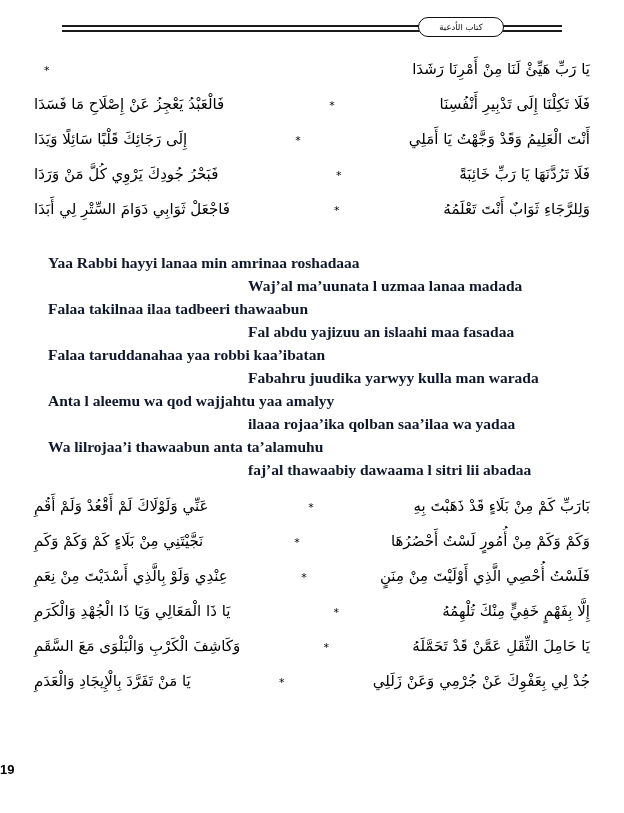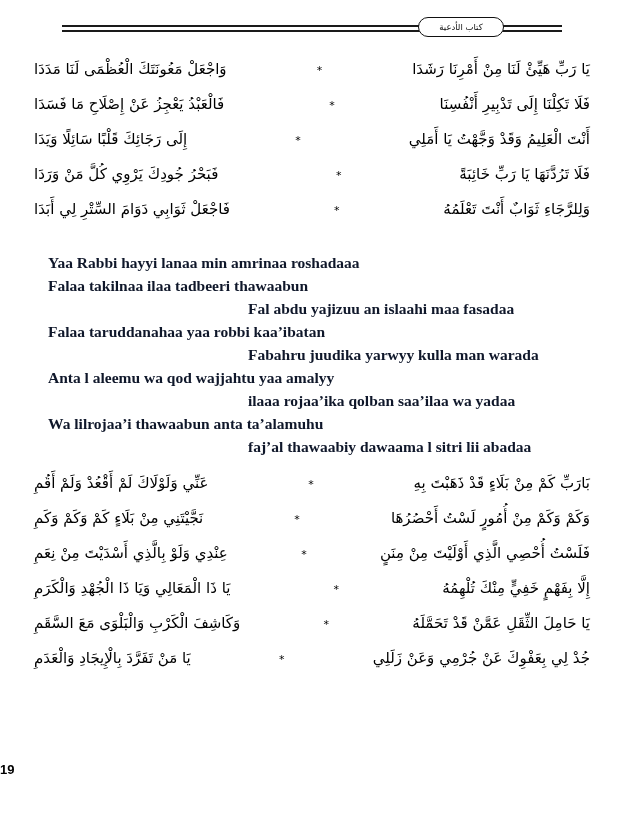--- a/index.html
+++ b/index.html
@@ -149,21 +149,20 @@
     <div class="header-badge">
       <span class="header-badge-text">كتاب الأدعية</span>
     </div>
   </div>
 
   <div class="arabic-block top">
 
     <div class="verse-line">
       <span class="hemistich first">يَا رَبِّ هَيِّئْ لَنَا مِنْ أَمْرِنَا رَشَدَا</span>
       <span class="verse-sep">*</span>
-      <span class="hemistich second">وَاجْعَلْ مَعُونَتَكَ الْعُظْمَى لَنَا مَدَدَا</span>
     </div>
 
     <div class="verse-line">
       <span class="hemistich first">فَلَا تَكِلْنَا إِلَى تَدْبِيرِ أَنْفُسِنَا</span>
       <span class="verse-sep">*</span>
       <span class="hemistich second">فَالْعَبْدُ يَعْجِزُ عَنْ إِصْلَاحِ مَا فَسَدَا</span>
     </div>
 
     <div class="verse-line">
       <span class="hemistich first">أَنْتَ الْعَلِيمُ وَقَدْ وَجَّهْتُ يَا أَمَلِي</span>
@@ -182,20 +181,21 @@
       <span class="verse-sep">*</span>
       <span class="hemistich second">فَاجْعَلْ ثَوَابِي دَوَامَ السِّتْرِ لِي أَبَدَا</span>
     </div>
 
   </div>
 
   <div class="translit-block">
 
     <div class="translit-pair">
       <div class="translit-line">Yaa Rabbi hayyi lanaa min amrinaa roshadaaa</div>
+      <div class="translit-line indent">Waj’al ma’uunata l uzmaa lanaa madada</div>
     </div>
 
     <div class="translit-pair">
       <div class="translit-line">Falaa takilnaa ilaa tadbeeri thawaabun</div>
       <div class="translit-line indent">Fal abdu yajizuu an islaahi maa fasadaa</div>
     </div>
 
     <div class="translit-pair">
       <div class="translit-line">Falaa taruddanahaa yaa robbi kaa’ibatan</div>
       <div class="translit-line indent">Fabahru juudika yarwyy kulla man warada</div>

